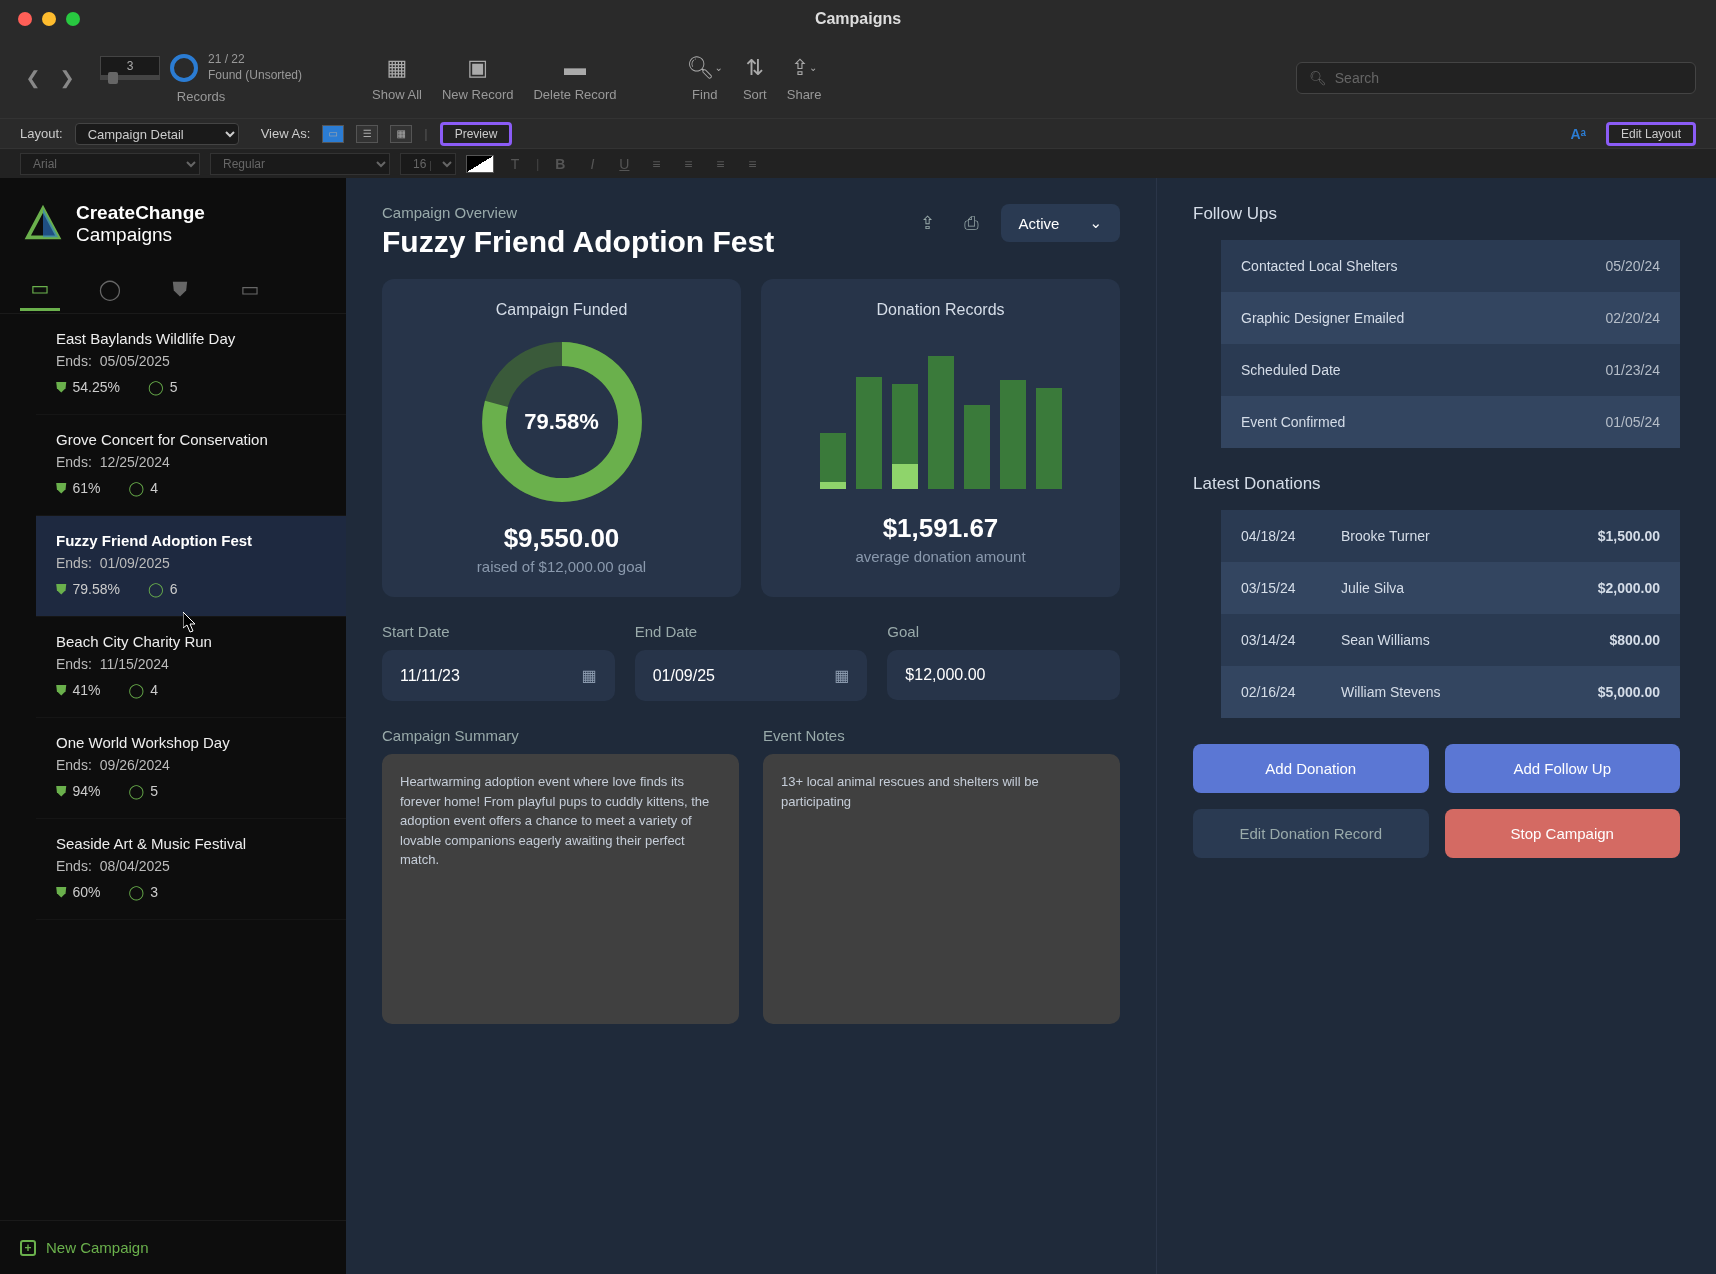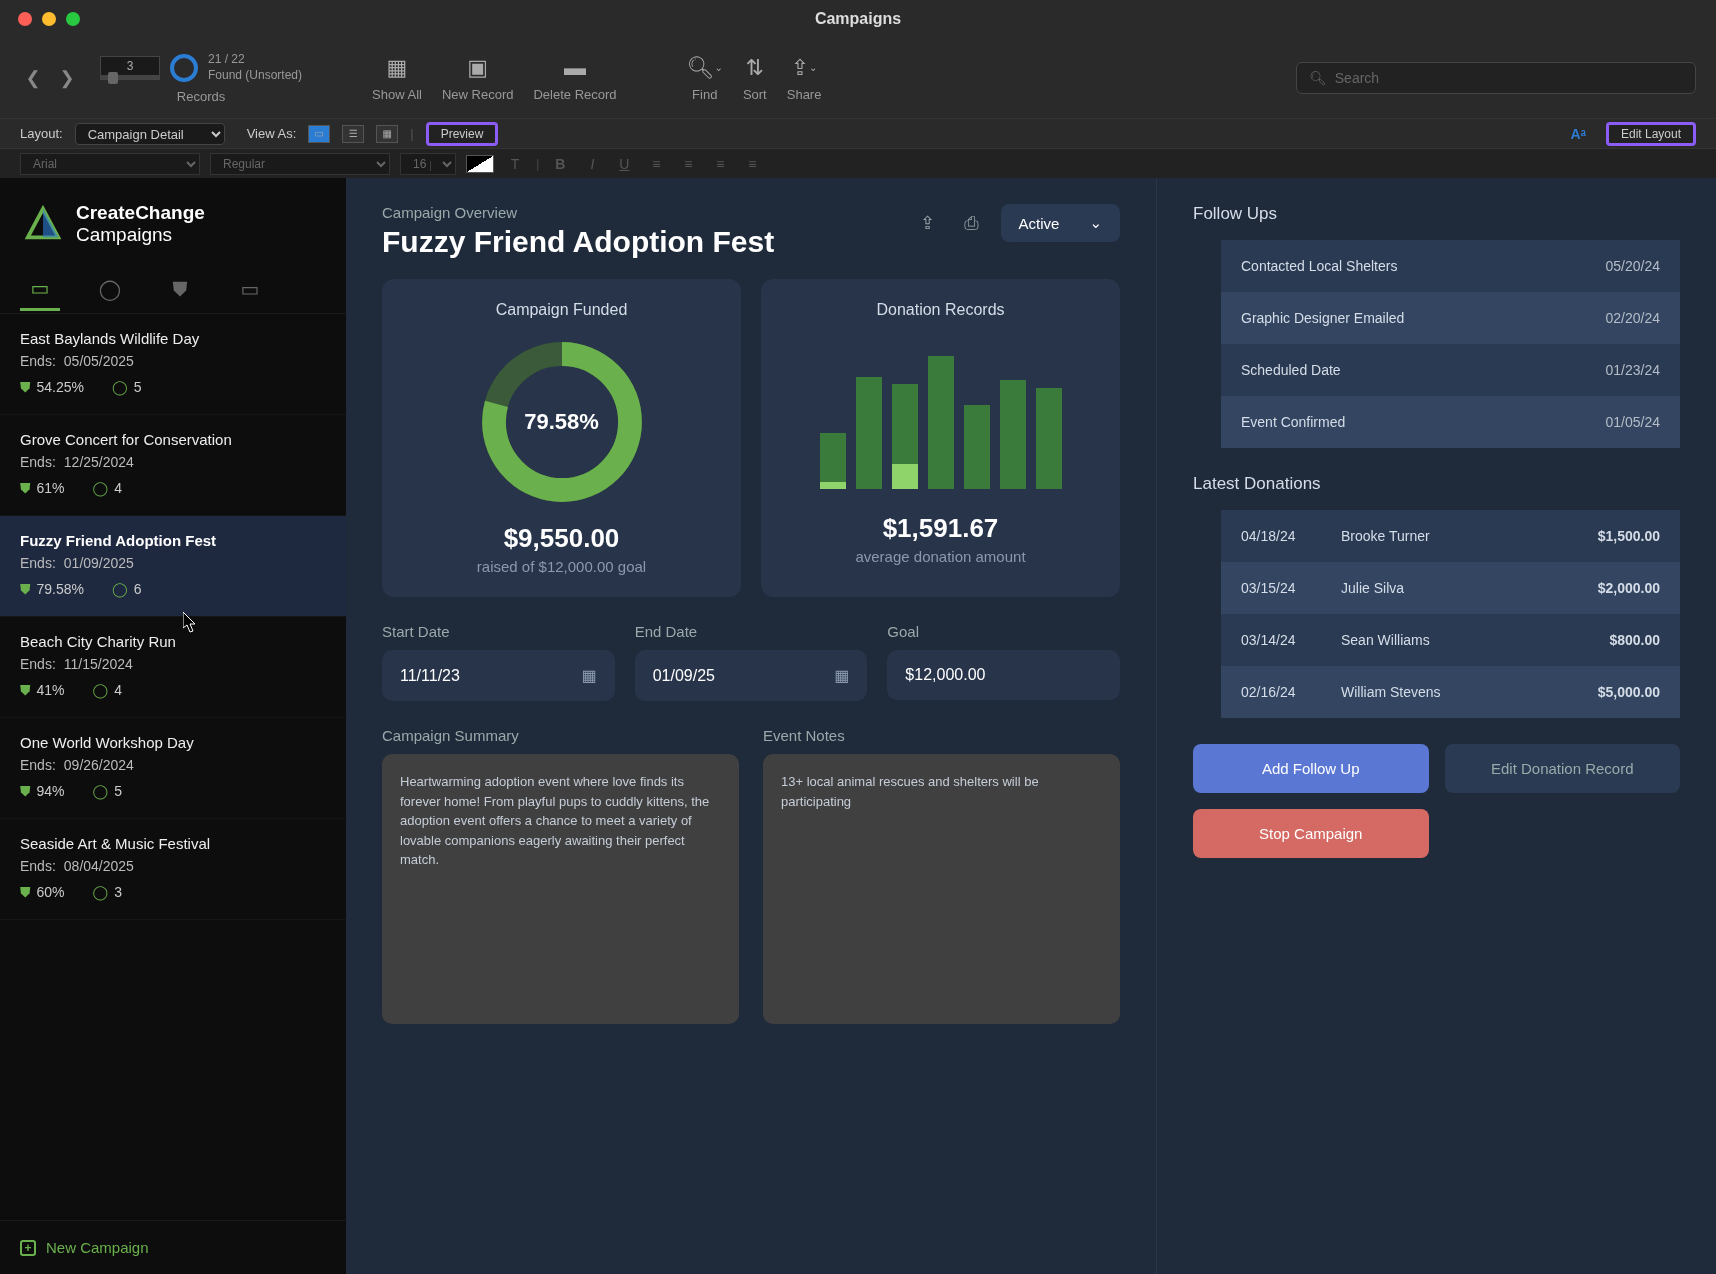--- a/index.html
+++ b/index.html
@@ -52,21 +52,21 @@
 .logo-tri { width:38px; height:38px; position:relative; }
 .logo-tri svg { width:100%; height:100%; }
 .logo-txt { color:#fff; font-size:19px; line-height:1.15; }
 .logo-txt div:first-child{font-weight:600;}
 
 .stabs { display:flex; padding:0 20px; border-bottom:1px solid #1a1a1a; gap:30px; height:48px; align-items:center; }
 .stab { width:40px; height:44px; display:flex; align-items:center; justify-content:center; color:#6ab04c; cursor:pointer; font-size:20px; }
 .stab.act { border-bottom:3px solid #6ab04c; }
 .stab:not(.act){color:#666;}
 
-.card-list { flex:1; overflow-y:auto; }
+.card-list { flex:1; overflow-y:auto;padding-left:36px; }
 .cc { padding:16px 20px 18px; cursor:pointer; border-bottom:1px solid #151515; }
 .cc.sel { background:#1e2940; }
 .cc-title { color:#eee; font-size:15px; margin-bottom:6px; }
 .cc.sel .cc-title { font-weight:700; color:#fff; }
 .cc-row { color:#bbb; font-size:14px; margin-bottom:10px; }
 .cc-row b { font-weight:400; margin-right:8px; }
 .cc-stats { display:flex; gap:28px; align-items:center; font-size:14px; color:#ccc; }
 .cc-stats .gift { color:#6ab04c; margin-right:6px; }
 .cc-stats .usr { color:#6ab04c; margin-right:6px; }
 
@@ -185,21 +185,21 @@
   </div>
   <div class="sp"></div>
   <div class="search">
     <span>🔍︎</span>
     <span>Search</span>
   </div>
 </div>
 
 <div class="layoutbar">
   <span>Layout:</span>
-  <select style="width:150px"><option>Campaign Detail</option></select>
+  <select style="width:164px"><option>Campaign Detail</option></select>
   <span style="margin-left:10px">View As:</span>
   <div class="vbtn act">▭</div>
   <div class="vbtn">☰</div>
   <div class="vbtn">▦</div>
   <span style="color:#555">|</span>
   <div class="pbtn">Preview</div>
   <div class="sp"></div>
   <span class="aa">Aᵃ</span>
   <div class="pbtn">Edit Layout</div>
 </div>
@@ -427,20 +427,21 @@
             <span class="d-amt">$800.00</span>
           </div>
           <div class="don-item">
             <span class="d-dt">02/16/24</span>
             <span class="d-name">William Stevens</span>
             <span class="d-amt">$5,000.00</span>
           </div>
         </div>
 
       <div class="btn-grid">
+        <div class="btn btn-blue">Add Donation</div>
         <div class="btn btn-blue">Add Follow Up</div>
         <div class="btn btn-dark">Edit Donation Record</div>
         <div class="btn btn-red">Stop Campaign</div>
       </div>
     </div>
   </div>
 </div>
 
 <svg class="cursor" viewBox="0 0 16 22">
     <polygon points="0,0 0,16 4,13 7,20 10,19 7,12 12,12" fill="#000" stroke="#fff" stroke-width="1"></polygon>

